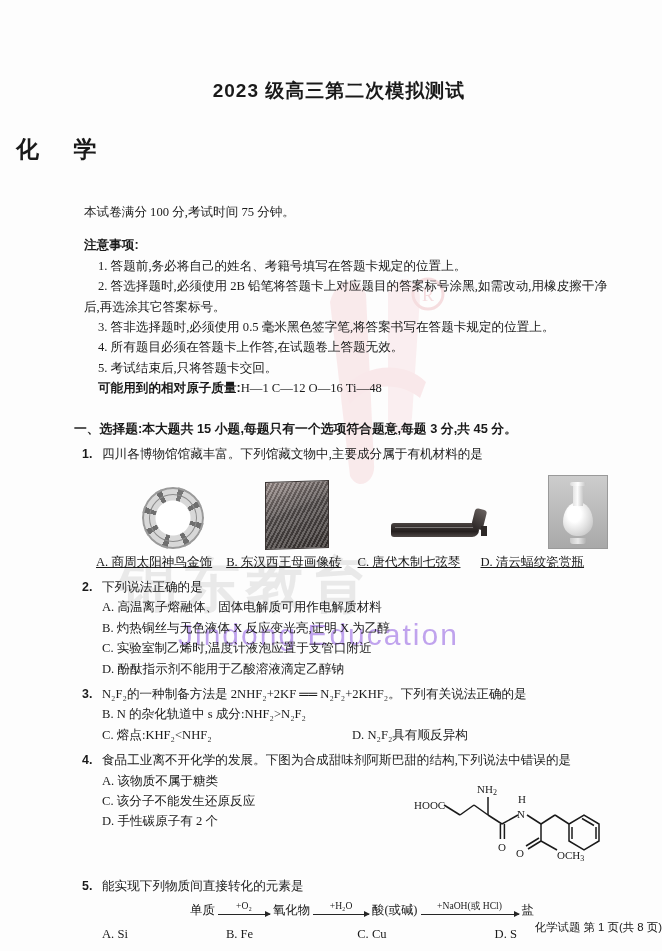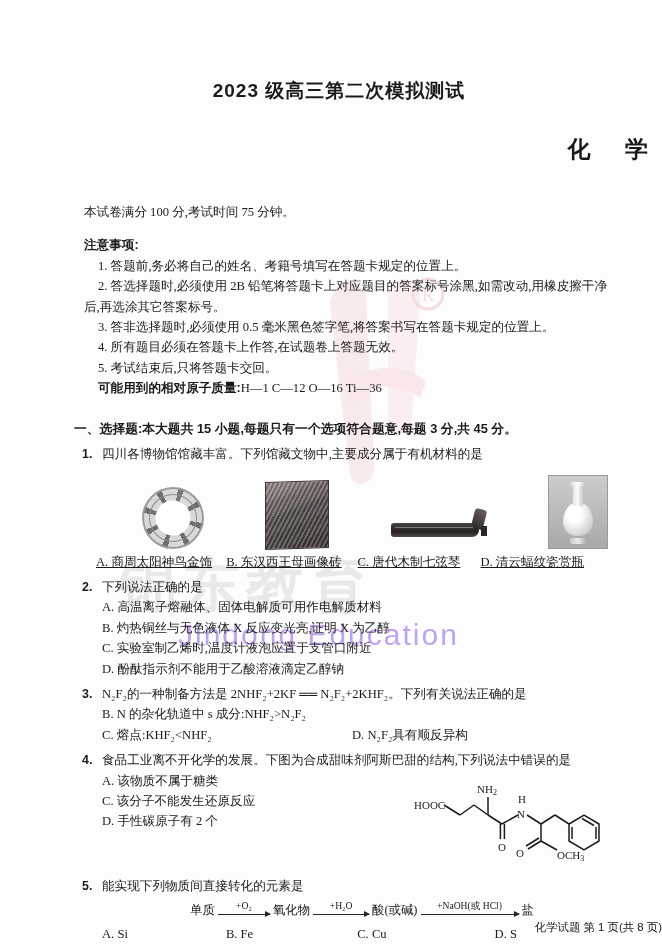--- a/index.html
+++ b/index.html
@@ -71,21 +71,21 @@
   }
   .doc-title {
     text-align: center;
     font-family: "Liberation Sans", sans-serif;
     font-weight: 700;
     font-size: 19px;
     letter-spacing: 1px;
     padding-top: 78px;
   }
   .doc-subject {
-    text-align: right;
+    text-align: left;
     font-family: "Liberation Sans", sans-serif;
     font-weight: 700;
     font-size: 23px;
     letter-spacing: 14px;
     padding-top: 30px;
   }
 
   .body-block {
     padding: 0 40px 0 68px;
     font-size: 12.6px;
@@ -341,21 +341,21 @@
 
       <div class="notice-head">注意事项:</div>
 
       <div class="notice-item">1. 答题前,务必将自己的姓名、考籍号填写在答题卡规定的位置上。</div>
       <div class="notice-item">2. 答选择题时,必须使用 2B 铅笔将答题卡上对应题目的答案标号涂黑,如需改动,用橡皮擦干净后,再选涂其它答案标号。</div>
       <div class="notice-item">3. 答非选择题时,必须使用 0.5 毫米黑色签字笔,将答案书写在答题卡规定的位置上。</div>
       <div class="notice-item">4. 所有题目必须在答题卡上作答,在试题卷上答题无效。</div>
       <div class="notice-item">5. 考试结束后,只将答题卡交回。</div>
 
       <div class="atomic">
-        <span>可能用到的相对原子质量:</span><span class="plain">H—1   C—12   O—16   Ti—36</span>
+        <span>可能用到的相对原子质量:</span><span class="plain">H—1   C—12   O—16   Ti—48</span>
       </div>
 
       <div class="section-head">
         <b>一、选择题:</b><b>本大题共 15 小题,每题只有一个选项符合题意,每题 3 分,共 45 分。</b>
       </div>
 
       <div class="q">
         <span class="q-num">1.</span>
         <div class="q-stem">四川各博物馆馆藏丰富。下列馆藏文物中,主要成分属于有机材料的是</div>
 

